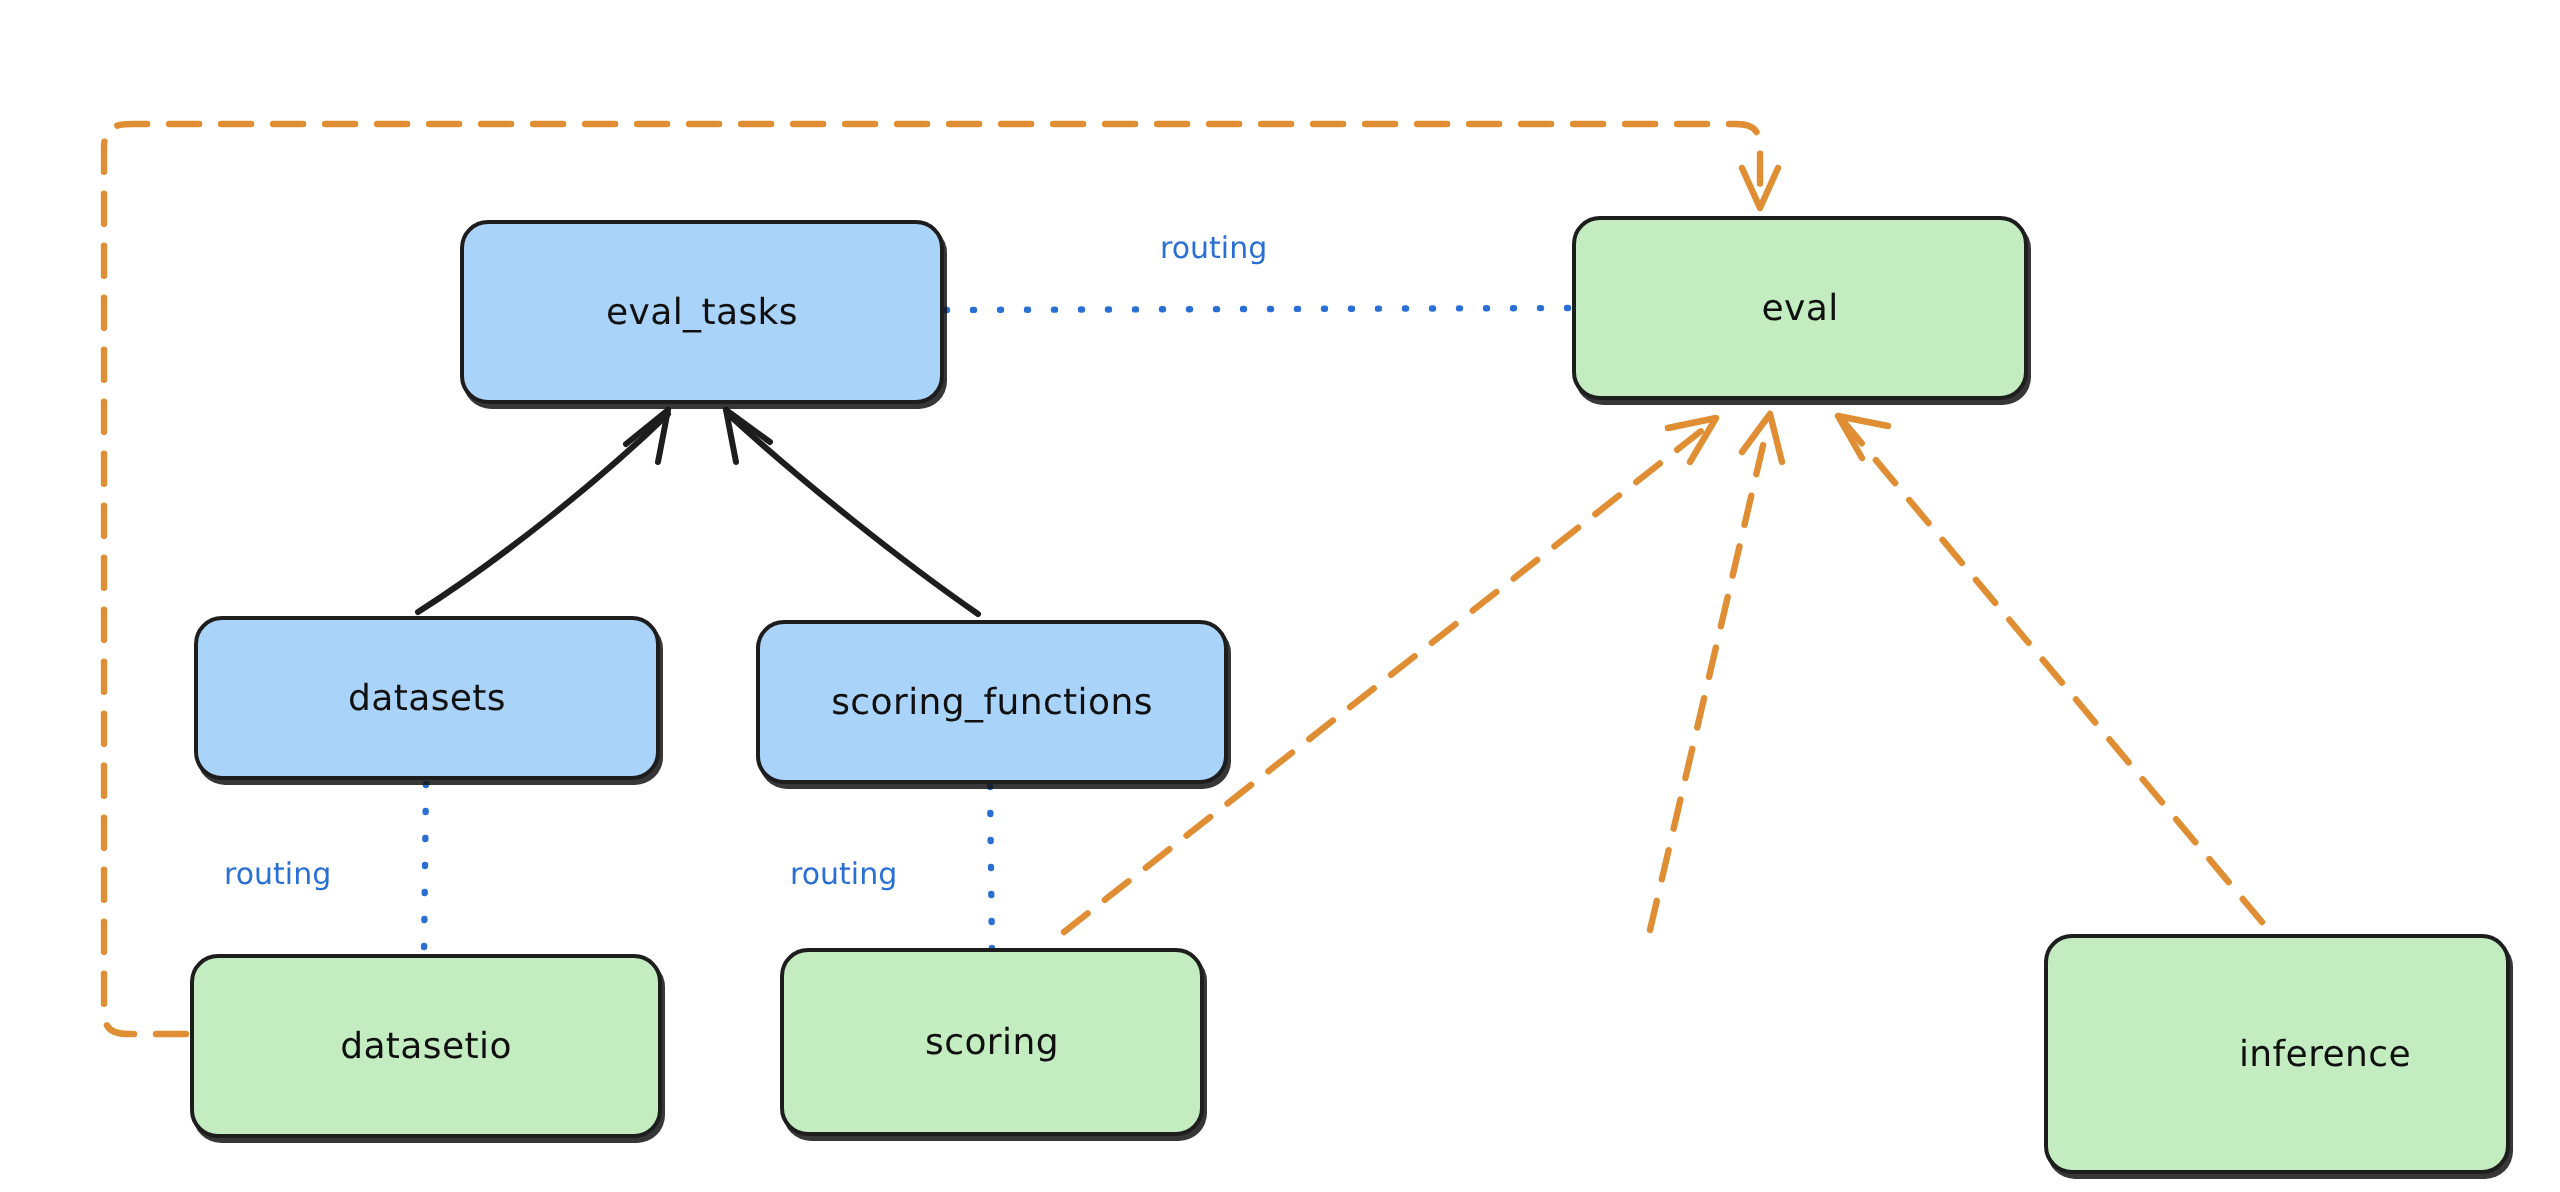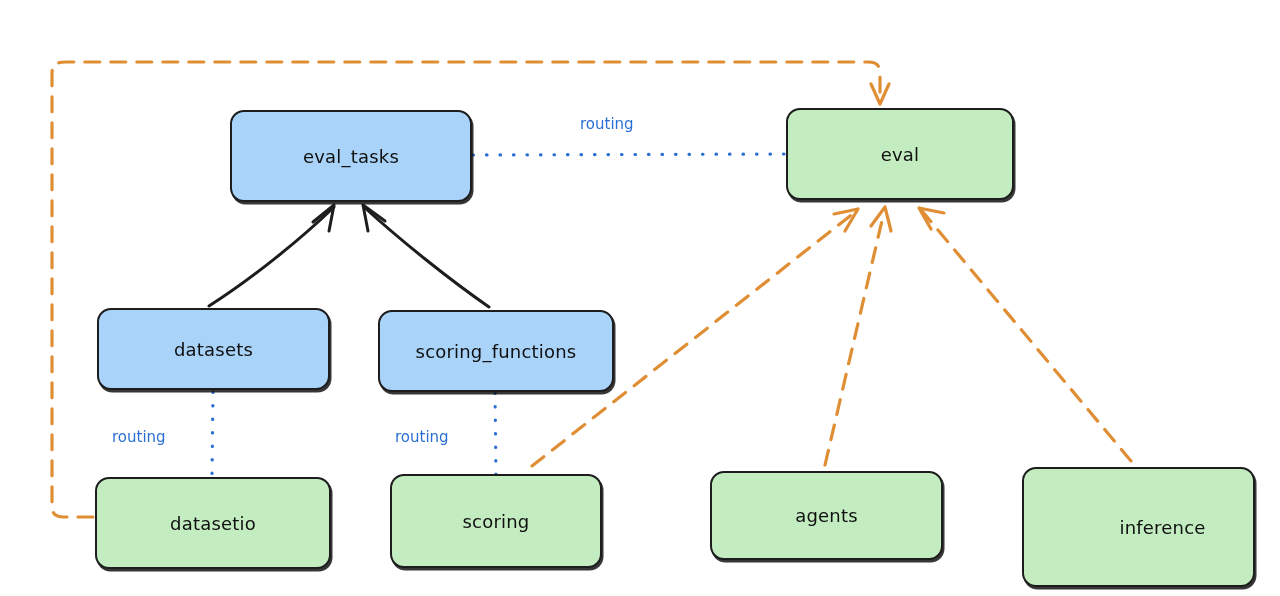--- a/index.html
+++ b/index.html
@@ -124,23 +124,20 @@
   </div>
 
   <div class="node green" style="left:95px; top:477px; width:236px; height:92px;">
     <span class="node-label">datasetio</span>
   </div>
 
   <div class="node green" style="left:390px; top:474px; width:212px; height:94px;">
     <span class="node-label">scoring</span>
   </div>
 
-  <div class="node green" style="left:710px; top:471px; width:233px; height:89px;">
-    <span class="node-label">agents</span>
-  </div>
 
   <div class="node green" style="left:1022px; top:467px; width:233px; height:120px;padding-left:48px;">
     <span class="node-label">inference</span>
   </div>
 
   <div class="edge-label" style="left:580px; top:115px;">routing</div>
 
   <div class="edge-label" style="left:112px; top:428px;">routing</div>
 
   <div class="edge-label" style="left:395px; top:428px;">routing</div>

